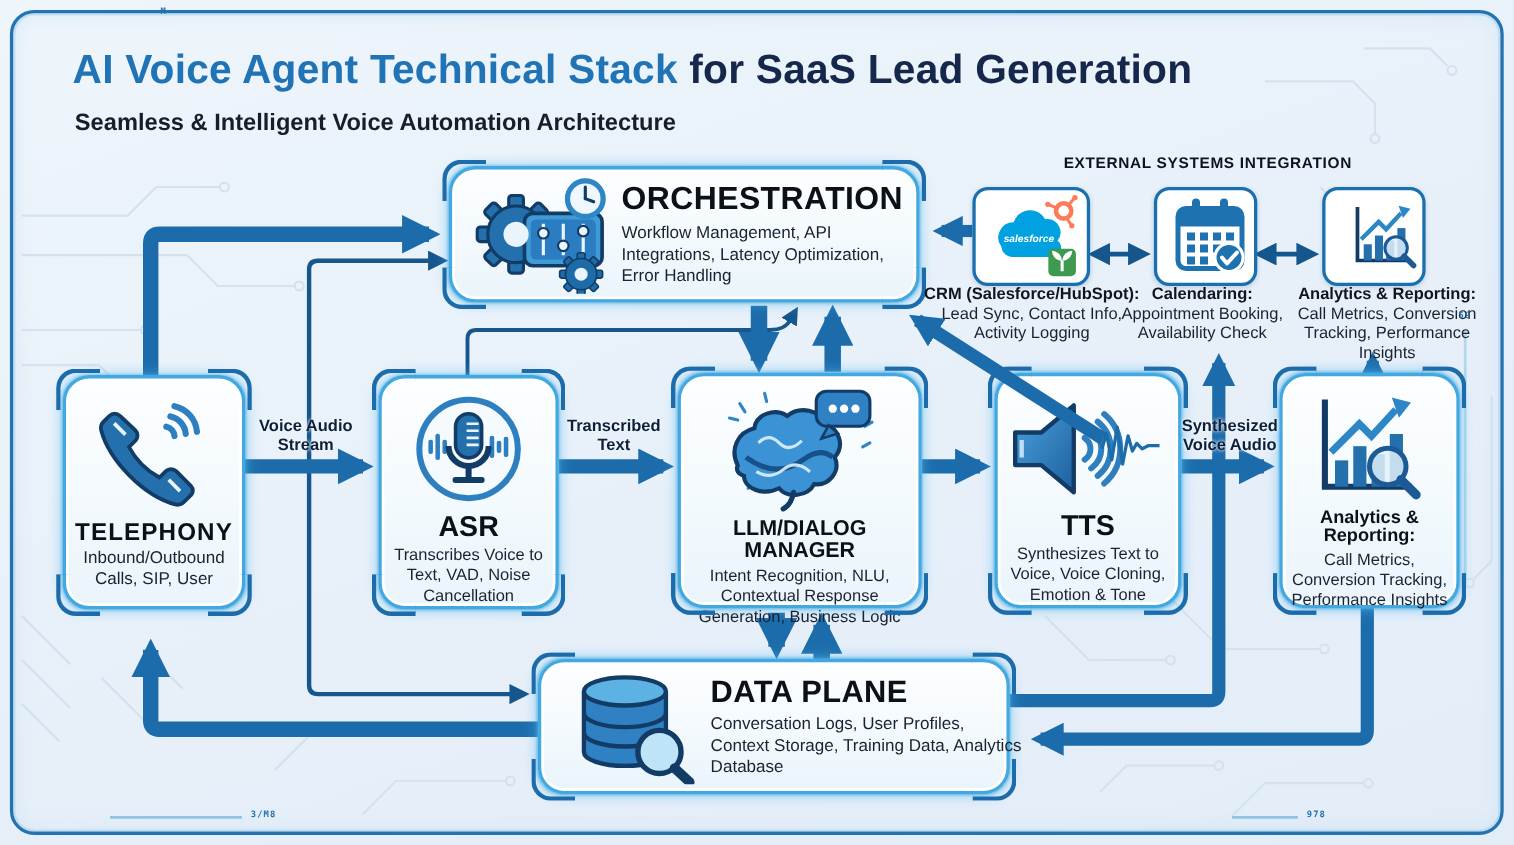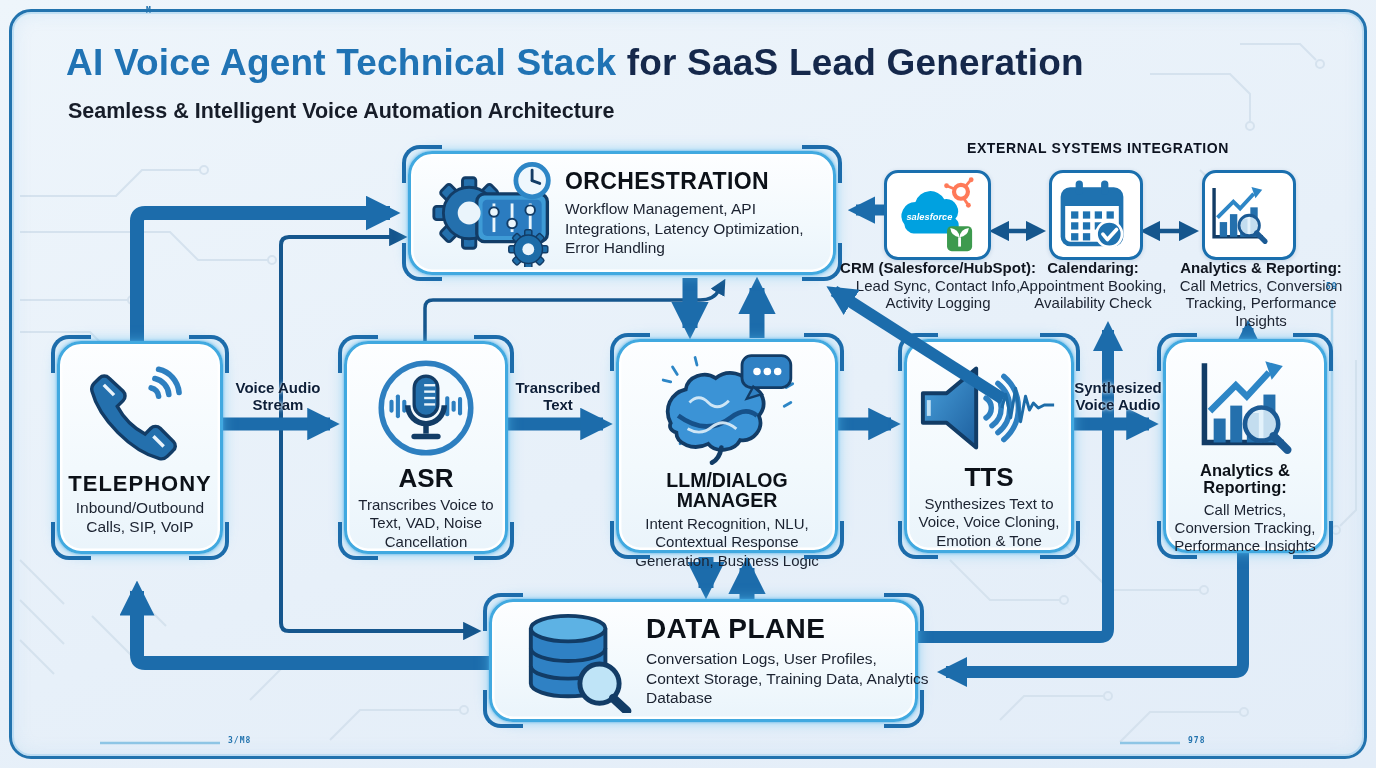--- a/index.html
+++ b/index.html
@@ -31,27 +31,27 @@
     border-top:4px solid #1c6cab;border-right:4px solid #1c6cab;border-top-right-radius:18px;}
   .cr::after{content:"";position:absolute;bottom:-9px;left:-9px;width:36px;height:34px;
     border-bottom:4px solid #1c6cab;border-left:4px solid #1c6cab;border-bottom-left-radius:18px;}
   .pbox{display:flex;flex-direction:column;align-items:center;text-align:center;padding-top:12px;box-sizing:border-box;}
   .pbox .icon{height:114px;display:flex;align-items:center;justify-content:center;}
   .pb-title{font-weight:800;color:#0c1118;line-height:1.05;margin-top:2px;}
   .pb-desc{font-size:15px;font-weight:500;color:#1b2230;line-height:1.22;margin-top:4px;}
   .hbox{display:flex;flex-direction:row;align-items:center;box-sizing:border-box;padding:8px 14px 8px 16px;}
   .hbox .icon{flex:0 0 132px;display:flex;align-items:center;justify-content:center;}
   .hb-text{text-align:left;padding-left:6px;}
-  .hb-title{font-size:23px;font-weight:800;color:#0c1118;letter-spacing:.4px;}
+  .hb-title{font-size:29px;font-weight:800;color:#0c1118;letter-spacing:.4px;}
   .hb-desc{font-size:15.5px;font-weight:500;color:#1b2230;line-height:1.25;margin-top:4px;}
   
   .ext-header{position:absolute;left:856px;top:140px;width:484px;text-align:center;
     font-size:14px;font-weight:800;letter-spacing:.6px;color:#0d1320;z-index:3;}
   .ibox{position:absolute;background:#fff;border:3px solid #1a6fae;border-radius:14px;z-index:2;
-    box-shadow:0 1px 4px rgba(30,80,130,.18);display:flex;align-items:center;justify-content:flex-start;}
+    box-shadow:0 1px 4px rgba(30,80,130,.18);display:flex;align-items:center;justify-content:flex-end;}
   .ext-cap{position:absolute;text-align:center;z-index:3;line-height:1.17;}
   .cap-title{font-size:15px;font-weight:800;color:#10151f;}
   .cap-desc{font-size:15px;font-weight:500;color:#1b2230;}
   
   .flow-label{position:absolute;z-index:5;font-weight:700;font-size:15px;color:#0e1f38;
     text-align:center;line-height:1.15;text-shadow:0 0 4px rgba(244,250,255,.9),0 0 2px rgba(244,250,255,.9);}
   
   .deco{position:absolute;font-size:8px;font-weight:700;color:#2273ae;z-index:3;letter-spacing:1px;
     font-family:"DejaVu Sans Mono",monospace;}
 </style>
@@ -336,21 +336,21 @@
           <line x1="70" y1="76" x2="82" y2="88" stroke="#eaf4fb" stroke-width="4"></line>
         </g>
         <g stroke="#2d7fc0" stroke-width="6" fill="none" stroke-linecap="round">
           <path d="M 72,30 A 10,10 0 0 1 80,39"></path>
           <path d="M 76,20 A 19,19 0 0 1 91,37"></path>
           <path d="M 80,10 A 28,28 0 0 1 102,35"></path>
         </g>
       </svg>
     </div>
     <div class="pb-title" style="font-size:22px;letter-spacing:1px;">TELEPHONY</div>
-    <div class="pb-desc" style="width:140px;font-size:15.5px;">Inbound/Outbound Calls, SIP, VoIP</div>
+    <div class="pb-desc" style="width:140px;font-size:15.5px;">Inbound/Outbound Calls, SIP, User</div>
   </div>
 
   <div class="nbox pbox" style="left:616px;top:339px;width:222px;height:214px;">
     <span class="cr"></span>
     <div class="icon">
       <svg width="158" height="122" viewBox="0 0 160 130">
         <g stroke="#2d86c6" stroke-width="3" stroke-linecap="round">
           <line x1="22" y1="18" x2="27" y2="26"></line>
             <line x1="12" y1="32" x2="20" y2="34"></line>
           <line x1="46" y1="8" x2="48" y2="16"></line>

